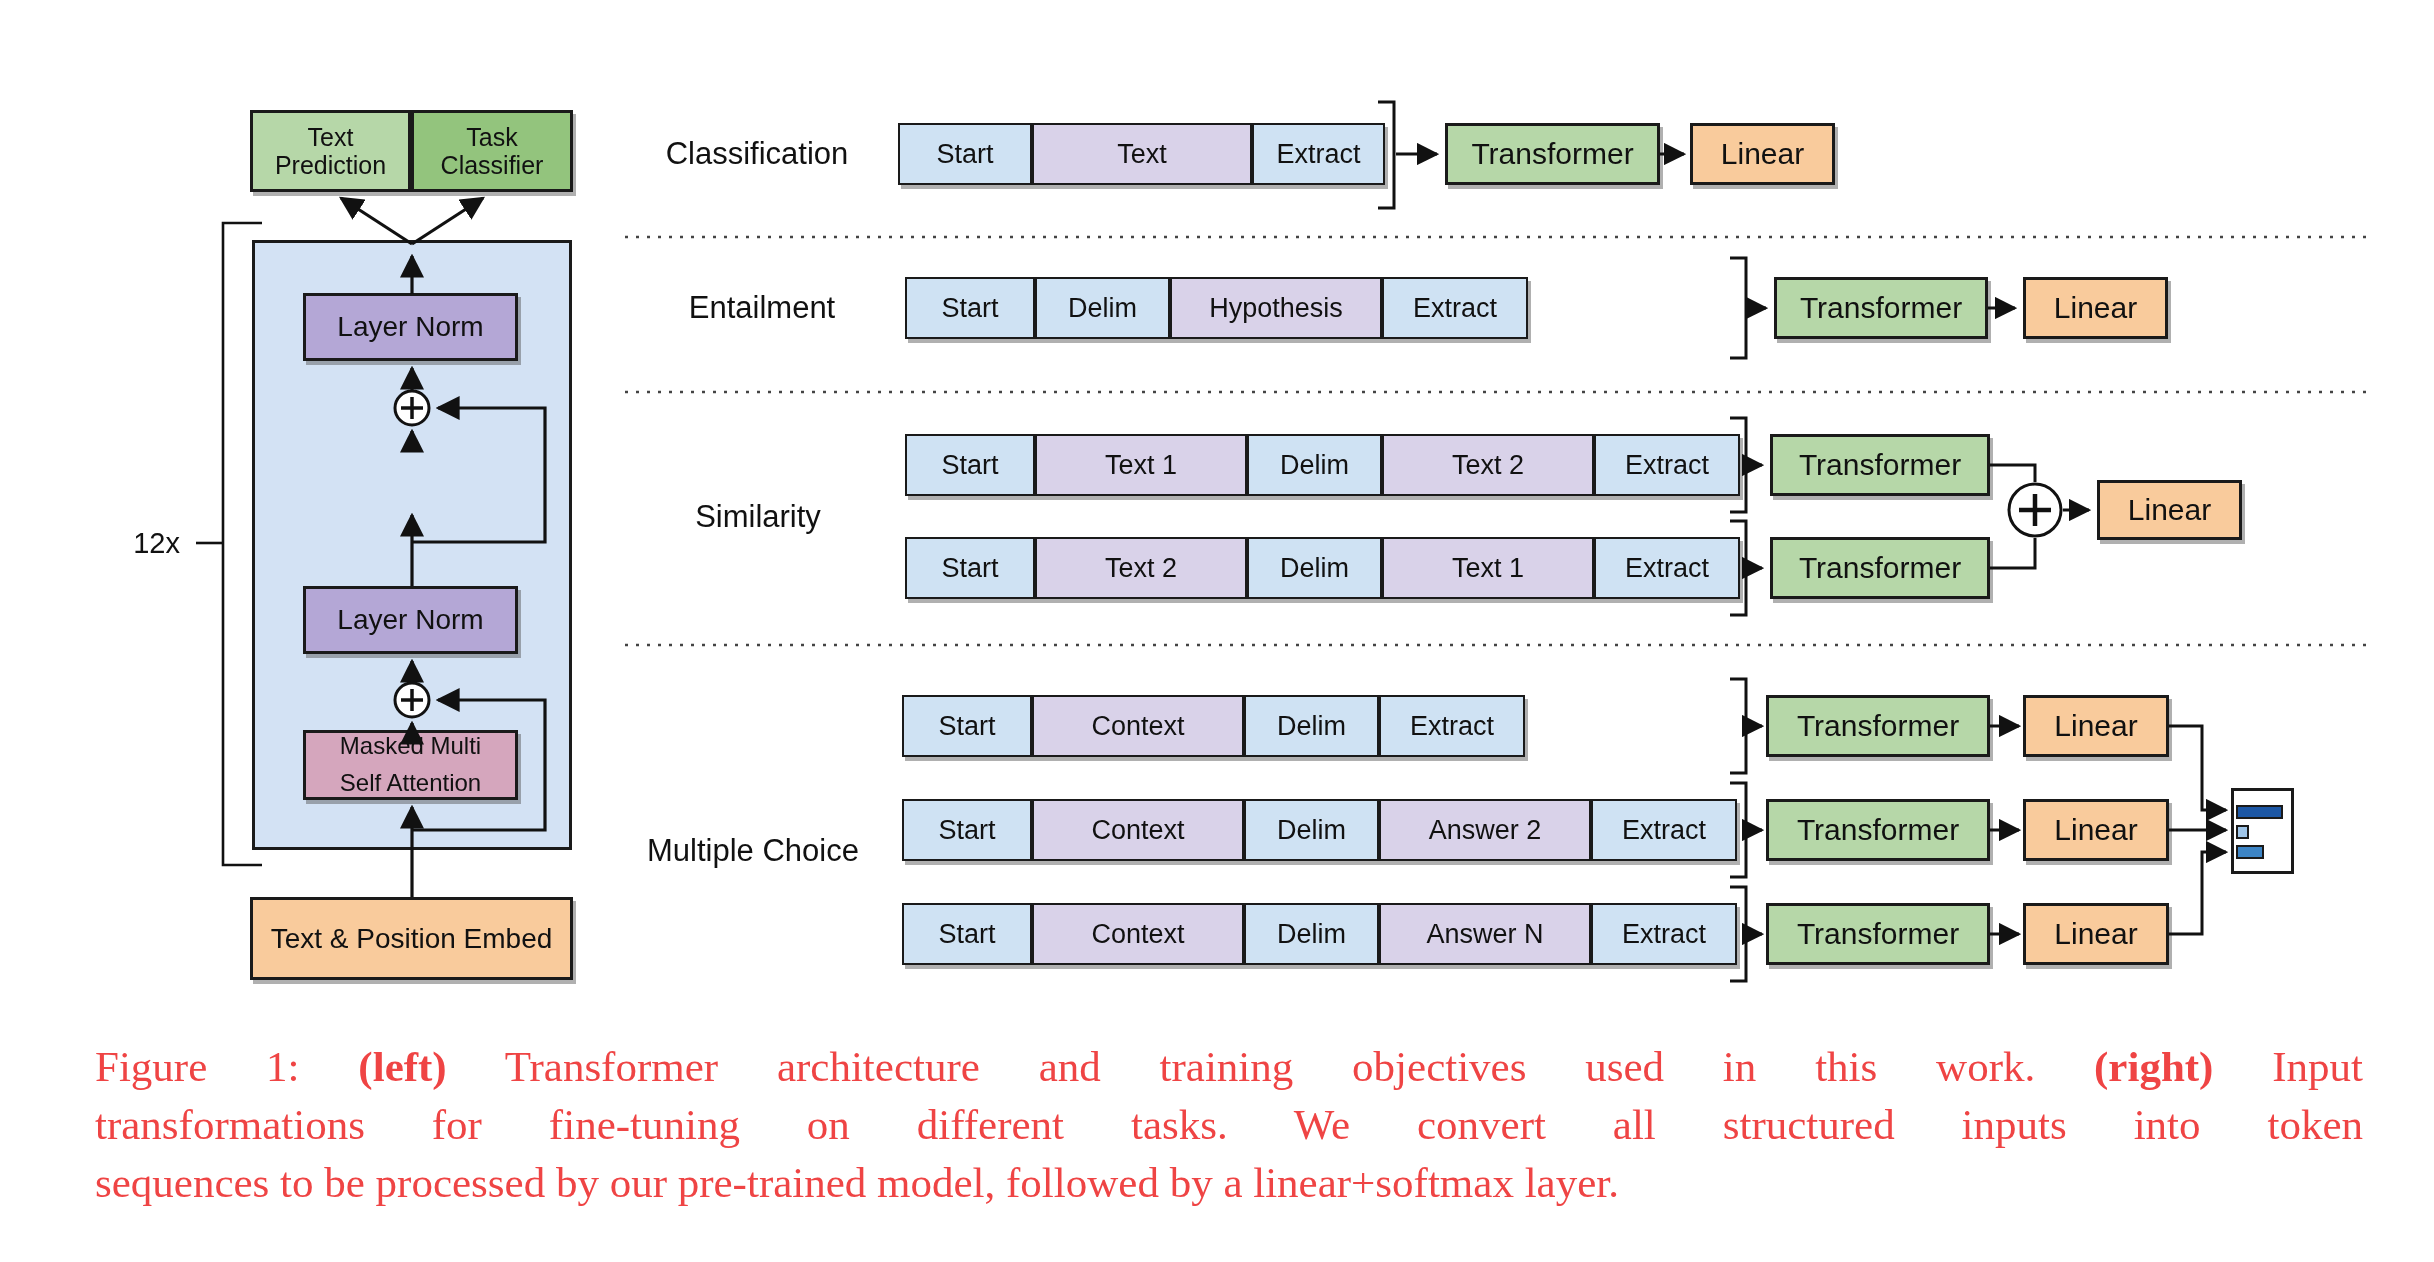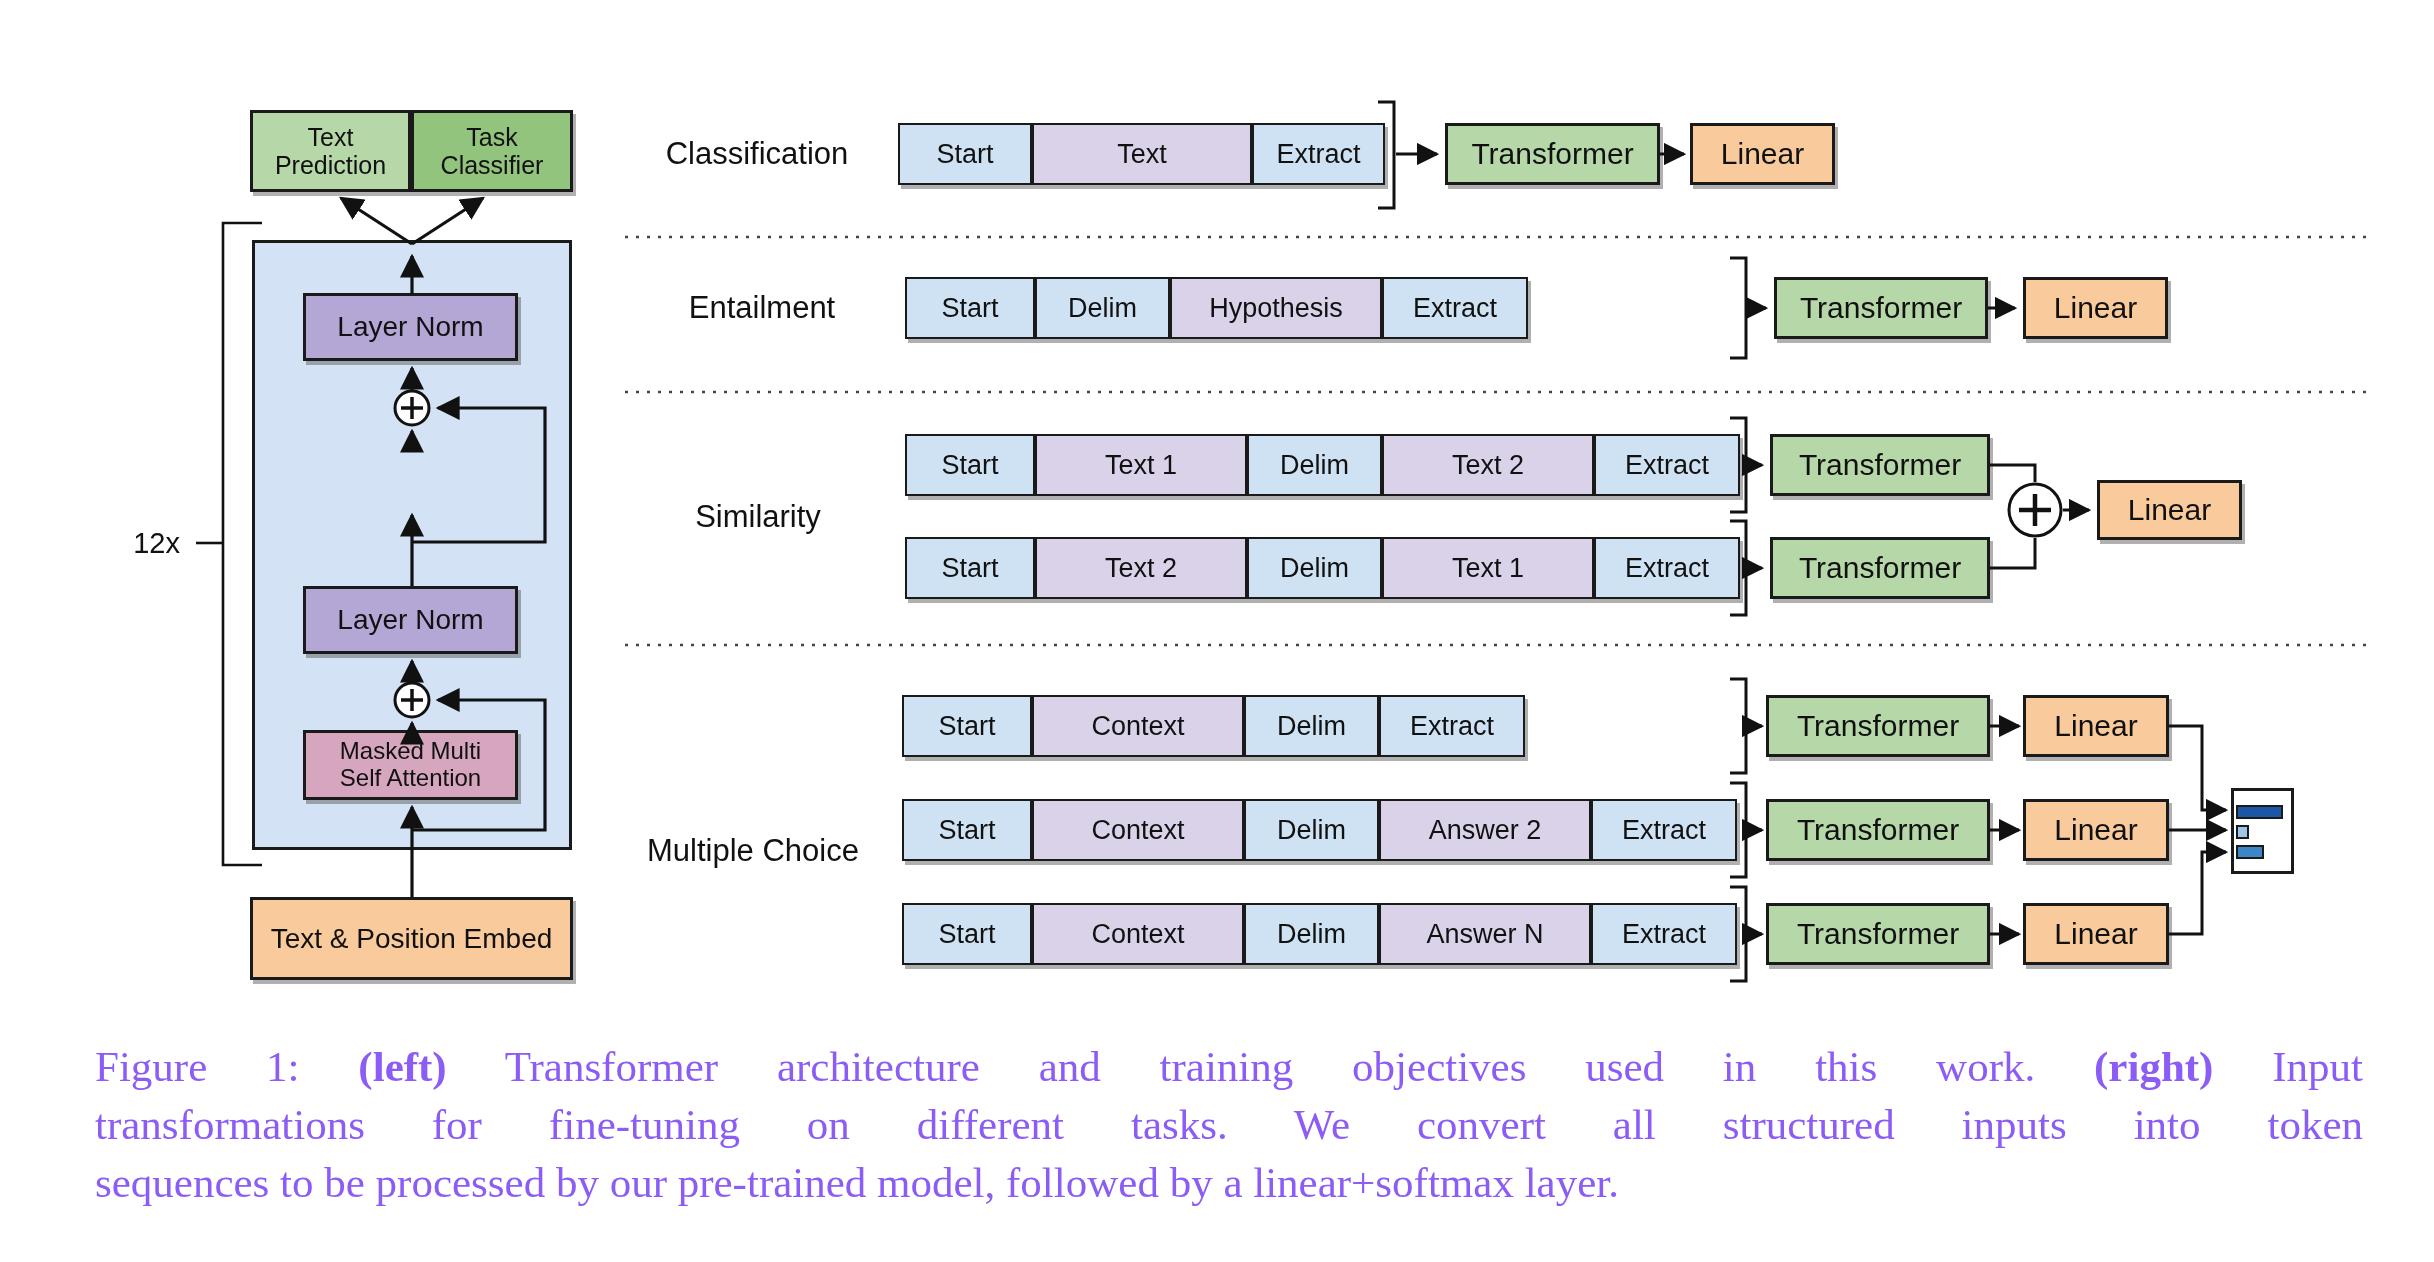--- a/index.html
+++ b/index.html
@@ -9,21 +9,21 @@
 
   .box{position:absolute;box-sizing:border-box;border:3px solid #1a1a1a;
        display:flex;align-items:center;justify-content:center;text-align:center;
        box-shadow:3px 4px 0 rgba(80,80,80,0.45);line-height:1.12;}
   .topbox-l{left:250px;top:110px;width:161px;height:82px;background:var(--green_light,#b6d7a8);font-size:25px;padding:0 14px;}
   .topbox-r{left:411px;top:110px;width:162px;height:82px;background:var(--green_dark,#93c47d);font-size:25px;padding:12px 14px;}
   .container-box{left:252px;top:240px;width:320px;height:610px;background:var(--container_blue,#d3e2f4);box-shadow:none;}
   .ln1{left:303px;top:293px;width:215px;height:68px;background:var(--purple_box,#b4a7d6);font-size:28px;}
   .ff {left:303px;top:440px;width:215px;height:68px;background:var(--yellow_box,#ffe599);font-size:28px;}
   .ln2{left:303px;top:586px;width:215px;height:68px;background:var(--purple_box,#b4a7d6);font-size:28px;}
-  .mm {left:303px;top:730px;width:215px;height:70px;background:var(--pink_box,#d5a6bd);font-size:24px;flex-direction:column;}
+  .mm {left:303px;top:730px;width:215px;height:70px;background:var(--pink_box,#d5a6bd);font-size:24px;flex-direction:column;justify-content:space-between;}
   .embed{left:250px;top:897px;width:323px;height:83px;background:var(--orange_box,#f9cb9c);font-size:28px;text-align:right;}
   .repeat-label{position:absolute;left:96px;top:527px;width:84px;text-align:right;font-size:29px;}
 
   .task-label{position:absolute;transform:translate(-50%,-50%);font-size:31px;white-space:nowrap;}
 
   .tok-row{position:absolute;display:flex;height:62px;box-shadow:3px 4px 0 rgba(80,80,80,0.45);margin-left:12px;}
   .tok{box-sizing:border-box;border:2.5px solid #1a1a1a;display:flex;align-items:center;justify-content:center;
        font-size:27px;white-space:nowrap;}
   .tok.blue{background:var(--token_blue,#cfe2f3);}
   .tok.purple{background:var(--token_purple,#d9d2e9);}
@@ -32,21 +32,21 @@
   .lbox{background:var(--orange_box,#f9cb9c);font-size:30px;}
 
   .score-box{position:absolute;left:2231px;top:788px;width:63px;height:86px;box-sizing:border-box;
              border:3px solid #1a1a1a;background:#fff;}
   .score-bar{position:absolute;box-sizing:border-box;border:2px solid #1a1a1a;height:14px;left:2px;}
   .bar1{top:14px;width:47px;background:var(--bar_dark,#1c57a5);}
   .bar2{top:34px;width:13px;background:var(--bar_light,#9fc5e8);}
   .bar3{top:54px;width:28px;background:var(--bar_mid,#3d85c6);}
 
   .caption{position:absolute;left:95px;top:1038px;width:2268px;
-           font-family:"Liberation Serif","DejaVu Serif",serif;font-size:43px;line-height:58px;color:#8b5cf6;}
+           font-family:"Liberation Serif","DejaVu Serif",serif;font-size:43px;line-height:58px;color:#ef4444;}
   .cap-line{white-space:normal;}
   .jline{text-align:justify;text-align-last:justify;}
 </style>
 </head>
 <body>
 
 <div id="canvas">
 
   <div class="box container-box"></div>
 

